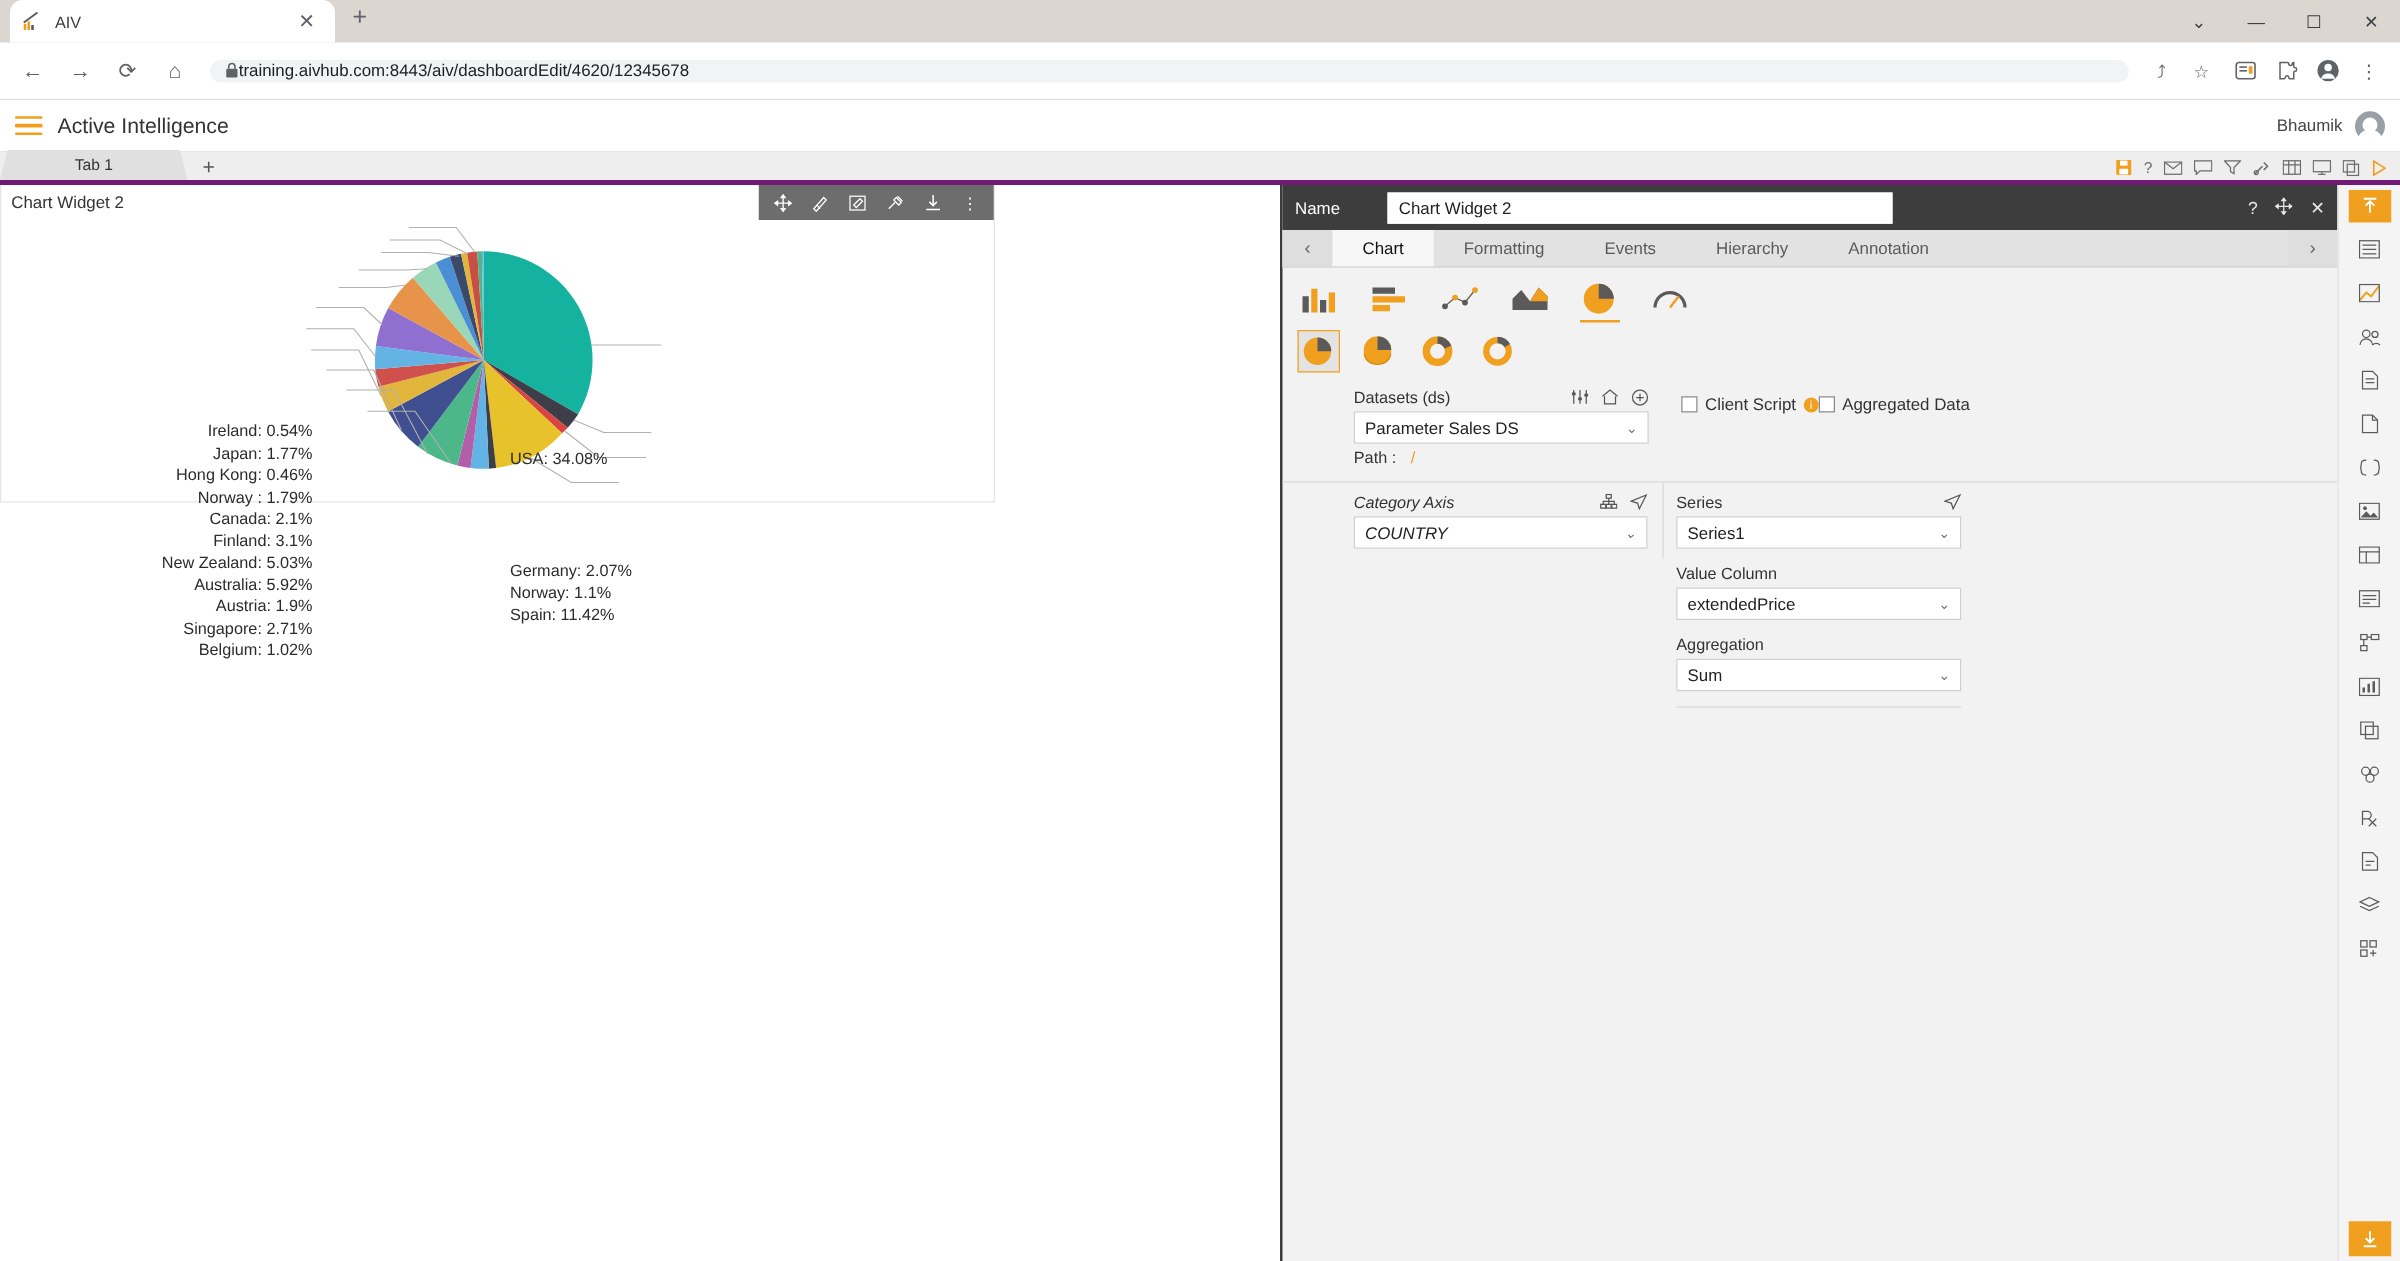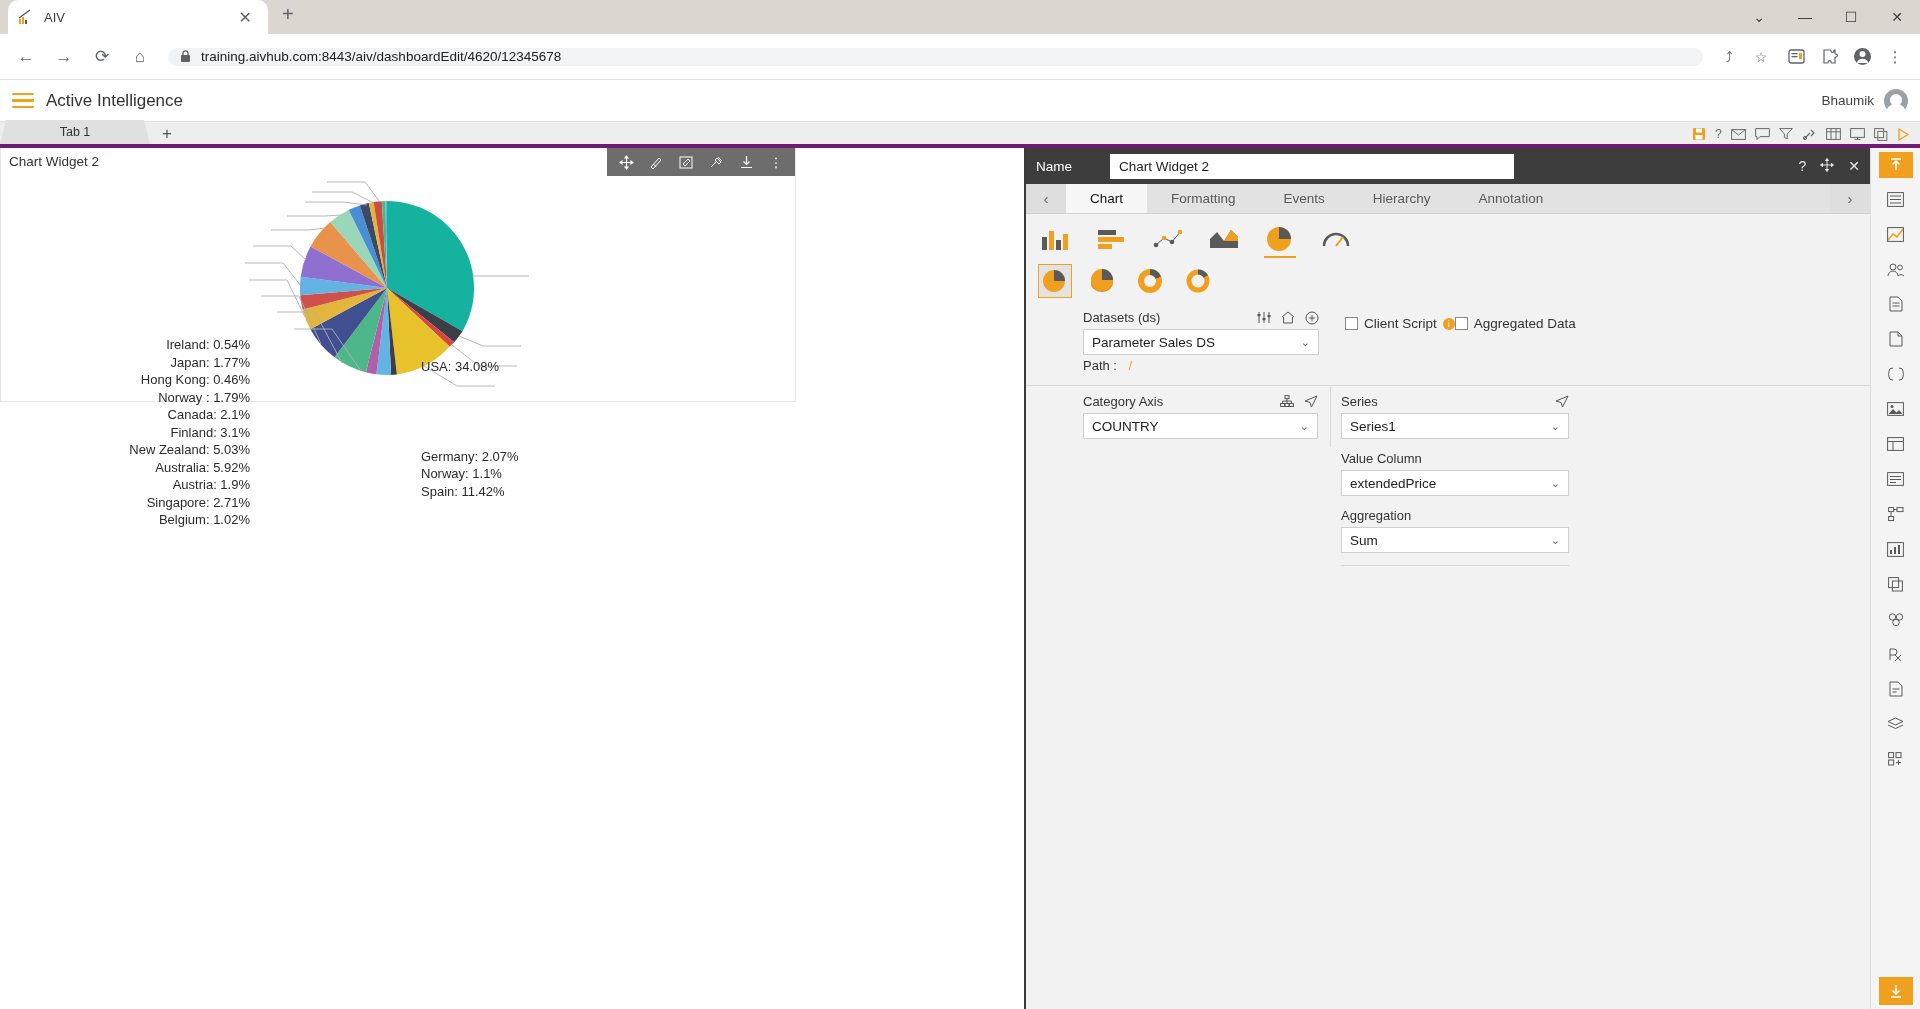--- a/index.html
+++ b/index.html
@@ -24,21 +24,21 @@
   .win-ctrls { position: absolute; right: 0; top: 0; height: 34px; display: flex; align-items: center; }
   .win-ctrls div { width: 46px; height: 34px; display: flex; align-items: center; justify-content: center; font-size: 14px; color: #3c4043; }
   .browser-navbar {
     height: 46px; background: #fff; display: flex; align-items: center; gap: 6px; padding: 0 10px;
     border-bottom: 1px solid #e3e3e3;
   }
   .nav-btn { width: 32px; height: 32px; display: flex; align-items: center; justify-content: center;
              color: #5f6368; font-size: 17px; border-radius: 50%; }
   .omnibox {
     flex: 1; height: 18px; background: #f1f3f4; border-radius: 16px; display: flex; align-items: center;
-    padding: 0 12px; gap: 10px; margin: 0 6px;
+    padding: 0 12px; margin: 0 6px;
   }
   .omnibox .url { font-size: 13.5px; color: #202124; }
   .omni-right { display: flex; align-items: center; gap: 4px; }
   .omni-right span { width: 28px; height: 28px; display: flex; align-items: center; justify-content: center; color: #5f6368; font-size: 14px;}
   .toolbar-icons { display: flex; align-items: center; gap: 3px; }
   .toolbar-icons > span { width: 30px; height: 30px; display: flex; align-items: center; justify-content: center; color: #5f6368; font-size: 15px; }
 
   
   .app-header {
     height: 42px; background: #ffffff; display: flex; align-items: center;
@@ -79,21 +79,21 @@
   .widget-toolbar {
     position: absolute; right: 0; top: 0; height: 28px; background: #6d6d6d;
     display: flex; align-items: center; gap: 0; padding: 0 4px;
   }
   .widget-toolbar span { width: 30px; height: 28px; display: flex; align-items: center; justify-content: center;
                          color: #fff; font-size: 13px; }
   .chart-area { position: absolute; left: 0; top: 28px; right: 0; bottom: 0; }
   .pie-wrap { position: absolute; left: 0; top: 0; width: 100%; height: 100%; }
   .pie-labels-left, .pie-labels-right { position: absolute; font-size: 13px; color: #2b2b2b; }
   .pie-labels-left { right: 545px; top: 160px; text-align: right; }
-  .pie-labels-right { left: 420px; top: 182px; text-align: left; }
+  .pie-labels-right { left: 407px; top: 182px; text-align: left; }
   .pie-labels-left div, .pie-labels-right div { height: 17.5px; line-height: 17.5px; white-space: nowrap; }
 
   
   .props {
     position: absolute; right: 50px; top: 0; width: 846px; bottom: 0;
     background: #f2f2f2; border-left: 2px solid #3b3b3b; display: flex; flex-direction: column;
   }
   .props-header {
     height: 36px; background: #3d3d3d; display: flex; align-items: center; padding: 0 10px; gap: 14px;
   }
@@ -553,21 +553,21 @@
             <span>Aggregated Data</span>
           </div>
         </div>
       </div>
     </div>
 
     <div class="hr-sep"></div>
 
     <div class="two-col" style="align-items:flex-start">
 
-      <div style="width:260px; padding:8px 12px; border-right:1px solid #d9d9d9;">
+      <div style="width:260px; padding:8px 12px; border-right:1px solid #d9d9d9;font-style:italic;">
         <div class="row-head">
           <span>Category Axis</span>
           <span class="icons">
             <span>
                 <svg width="14" height="13" viewBox="0 0 14 13">
                   <rect x="5" y="0.6" width="4" height="3" stroke="#555" fill="none"></rect>
                   <rect x="0.6" y="8.5" width="4" height="3" stroke="#555" fill="none"></rect>
                   <rect x="5" y="8.5" width="4" height="3" stroke="#555" fill="none"></rect>
                   <rect x="9.4" y="8.5" width="4" height="3" stroke="#555" fill="none"></rect>
                   <path d="M7 3.6v2.5M2.6 8.5V6.1h8.8v2.4M7 6.1v2.4" stroke="#555" fill="none"></path>

